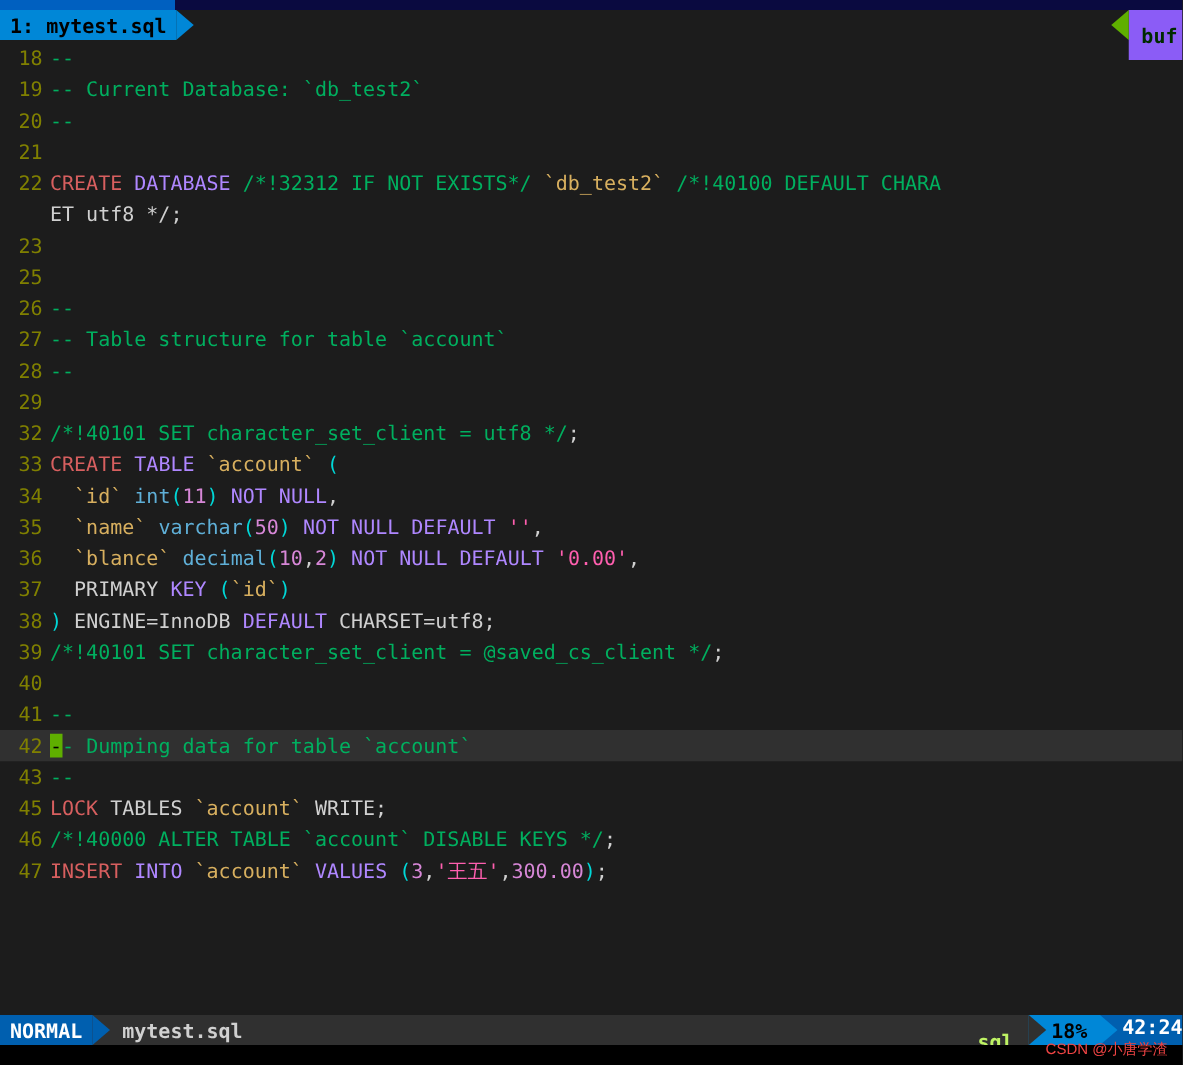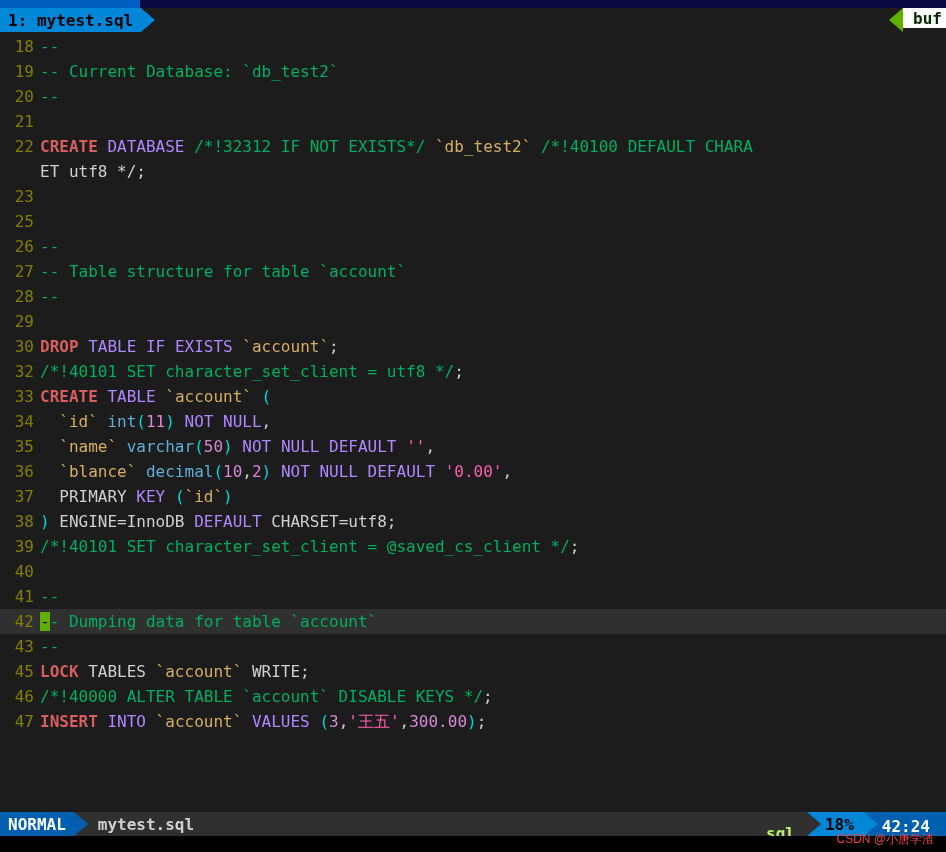--- a/index.html
+++ b/index.html
@@ -45,24 +45,24 @@
     right: -14px;
     top: 0;
     border-left: 14px solid #0087d7;
     border-top: 12px solid transparent;
     border-bottom: 12px solid transparent;
   }
   .buffer-right {
     position: absolute;
     right: 0;
     top: 0;
-    background: #ffffff;
+    background: #8b5cf6;
     color: #002b00;
     padding: 0 4px 0 10px;
-    height: 20px;
+    height: 40px;
     display: flex;
     align-items: center;
   }
   .buffer-right::before {
     content: '';
     position: absolute;
     left: -14px;
     top: 0;
     border-right: 14px solid #5faf00;
     border-top: 12px solid transparent;
@@ -82,21 +82,21 @@
     color: #808000;
     padding-right: 6px;
     flex-shrink: 0;
     user-select: none;
   }
   .code {
     flex: 1;
     overflow: hidden;
   }
   .comment { color: #00af5f; }
-  .keyword { color: #d75f5f; font-weight: bold; }
+  .keyword { color: #d75f5f; font-weight: normal; }
   .keyword2 { color: #af87ff; }
   .type { color: #5fafd7; }
   .number { color: #d787d7; margin-top: 17px; }
   .string { color: #d7af5f; }
   .string2 { color: #ff5faf; }
   .ident { color: #d0d0d0; }
   .paren { color: #00d7d7; }
   .op { color: #d0d0d0; }
 
   .cursor-line { background: #303030; }
@@ -165,24 +165,24 @@
     position: absolute;
     left: 0px;
     top: 0;
     border-left: 14px solid #303030;
     border-top: 12px solid transparent;
     border-bottom: 12px solid transparent;
   }
   .pos2-seg {
     background: #005faf;
     color: #fff;
-    padding: 0 16px 0 18px;
-    height: 100%;
-    display: flex;
-    align-items: flex-end;
+    padding: 0 0 0 18px;
+    height: 100%;
+    display: flex;
+    align-items: flex-start;
     position: relative;
   }
   .pos2-seg::before {
     content: '';
     position: absolute;
     left: 0px;
     top: 0;
     border-left: 14px solid #0087d7;
     border-top: 12px solid transparent;
     border-bottom: 12px solid transparent;
@@ -229,21 +229,20 @@
     <div class="line"><div class="gutter">20</div><div class="code"><span class="comment">--</span></div></div>
     <div class="line"><div class="gutter">21</div><div class="code"></div></div>
     <div class="line"><div class="gutter">22</div><div class="code"><span class="keyword">CREATE</span><span class="ident"> </span><span class="keyword2">DATABASE</span><span class="ident"> </span><span class="comment">/*!32312 IF NOT EXISTS*/</span><span class="ident"> </span><span class="string">`db_test2`</span><span class="ident"> </span><span class="comment">/*!40100 DEFAULT CHARA</span></div></div>
     <div class="line"><div class="gutter"></div><div class="code"><span class="ident">ET utf8 */</span><span class="op">;</span></div></div>
     <div class="line"><div class="gutter">23</div><div class="code"></div></div>
     <div class="line"><div class="gutter">25</div><div class="code"></div></div>
     <div class="line"><div class="gutter">26</div><div class="code"><span class="comment">--</span></div></div>
     <div class="line"><div class="gutter">27</div><div class="code"><span class="comment">-- Table structure for table `account`</span></div></div>
     <div class="line"><div class="gutter">28</div><div class="code"><span class="comment">--</span></div></div>
     <div class="line"><div class="gutter">29</div><div class="code"></div></div>
-    <div class="line"><div class="gutter">30</div><div class="code"><span class="keyword">DROP</span><span class="ident"> </span><span class="keyword2">TABLE</span><span class="ident"> </span><span class="keyword2">IF</span><span class="ident"> </span><span class="keyword2">EXISTS</span><span class="ident"> </span><span class="string">`account`</span><span class="op">;</span></div></div>
     <div class="line"><div class="gutter">32</div><div class="code"><span class="comment">/*!40101 SET character_set_client = utf8 */</span><span class="op">;</span></div></div>
     <div class="line"><div class="gutter">33</div><div class="code"><span class="keyword">CREATE</span><span class="ident"> </span><span class="keyword2">TABLE</span><span class="ident"> </span><span class="string">`account`</span><span class="ident"> </span><span class="paren">(</span></div></div>
     <div class="line"><div class="gutter">34</div><div class="code"><span class="ident">  </span><span class="string">`id`</span><span class="ident"> </span><span class="type">int</span><span class="paren">(</span><span class="number">11</span><span class="paren">)</span><span class="ident"> </span><span class="keyword2">NOT</span><span class="ident"> </span><span class="keyword2">NULL</span><span class="op">,</span></div></div>
     <div class="line"><div class="gutter">35</div><div class="code"><span class="ident">  </span><span class="string">`name`</span><span class="ident"> </span><span class="type">varchar</span><span class="paren">(</span><span class="number">50</span><span class="paren">)</span><span class="ident"> </span><span class="keyword2">NOT</span><span class="ident"> </span><span class="keyword2">NULL</span><span class="ident"> </span><span class="keyword2">DEFAULT</span><span class="ident"> </span><span class="string2">''</span><span class="op">,</span></div></div>
     <div class="line"><div class="gutter">36</div><div class="code"><span class="ident">  </span><span class="string">`blance`</span><span class="ident"> </span><span class="type">decimal</span><span class="paren">(</span><span class="number">10</span><span class="op">,</span><span class="number">2</span><span class="paren">)</span><span class="ident"> </span><span class="keyword2">NOT</span><span class="ident"> </span><span class="keyword2">NULL</span><span class="ident"> </span><span class="keyword2">DEFAULT</span><span class="ident"> </span><span class="string2">'0.00'</span><span class="op">,</span></div></div>
     <div class="line"><div class="gutter">37</div><div class="code"><span class="ident">  PRIMARY </span><span class="keyword2">KEY</span><span class="ident"> </span><span class="paren">(</span><span class="string">`id`</span><span class="paren">)</span></div></div>
     <div class="line"><div class="gutter">38</div><div class="code"><span class="paren">)</span><span class="ident"> ENGINE=InnoDB </span><span class="keyword2">DEFAULT</span><span class="ident"> CHARSET=utf8</span><span class="op">;</span></div></div>
     <div class="line"><div class="gutter">39</div><div class="code"><span class="comment">/*!40101 SET character_set_client = @saved_cs_client */</span><span class="op">;</span></div></div>
     <div class="line"><div class="gutter">40</div><div class="code"></div></div>
     <div class="line"><div class="gutter">41</div><div class="code"><span class="comment">--</span></div></div>

